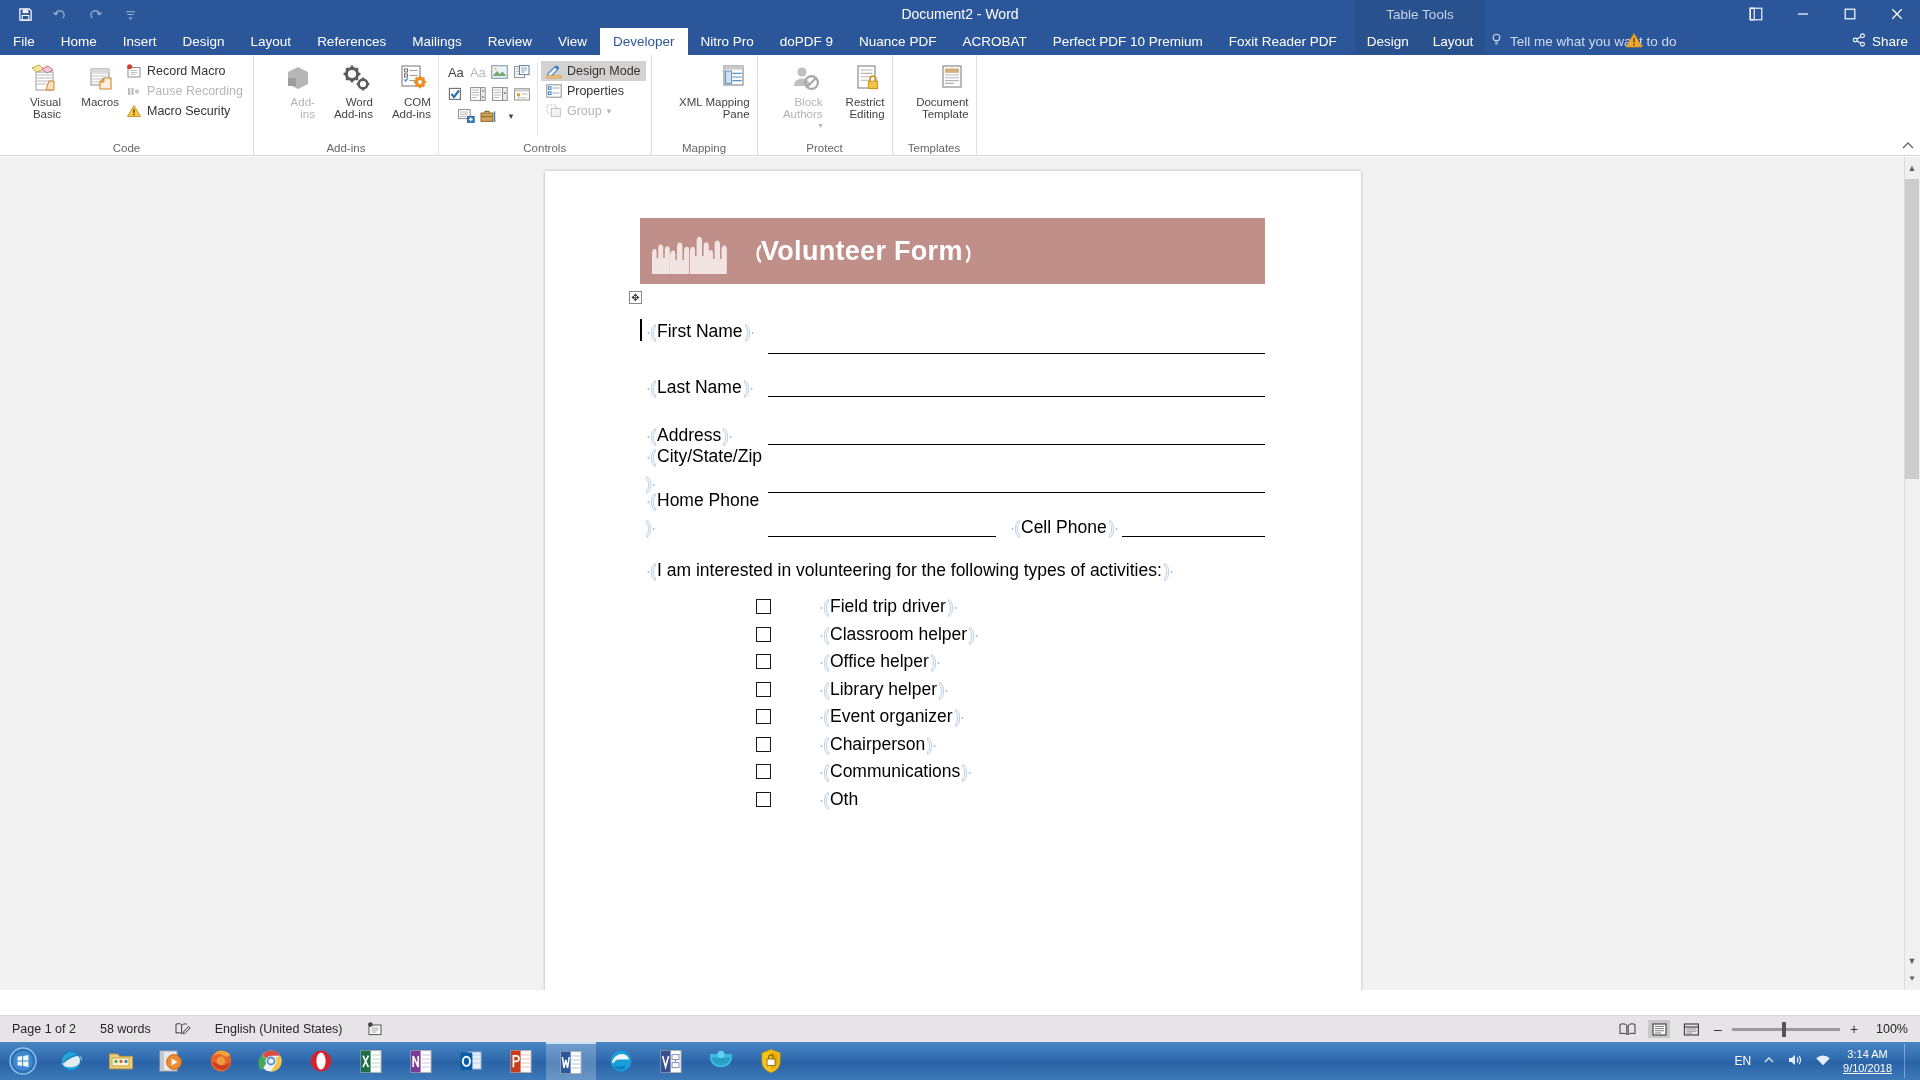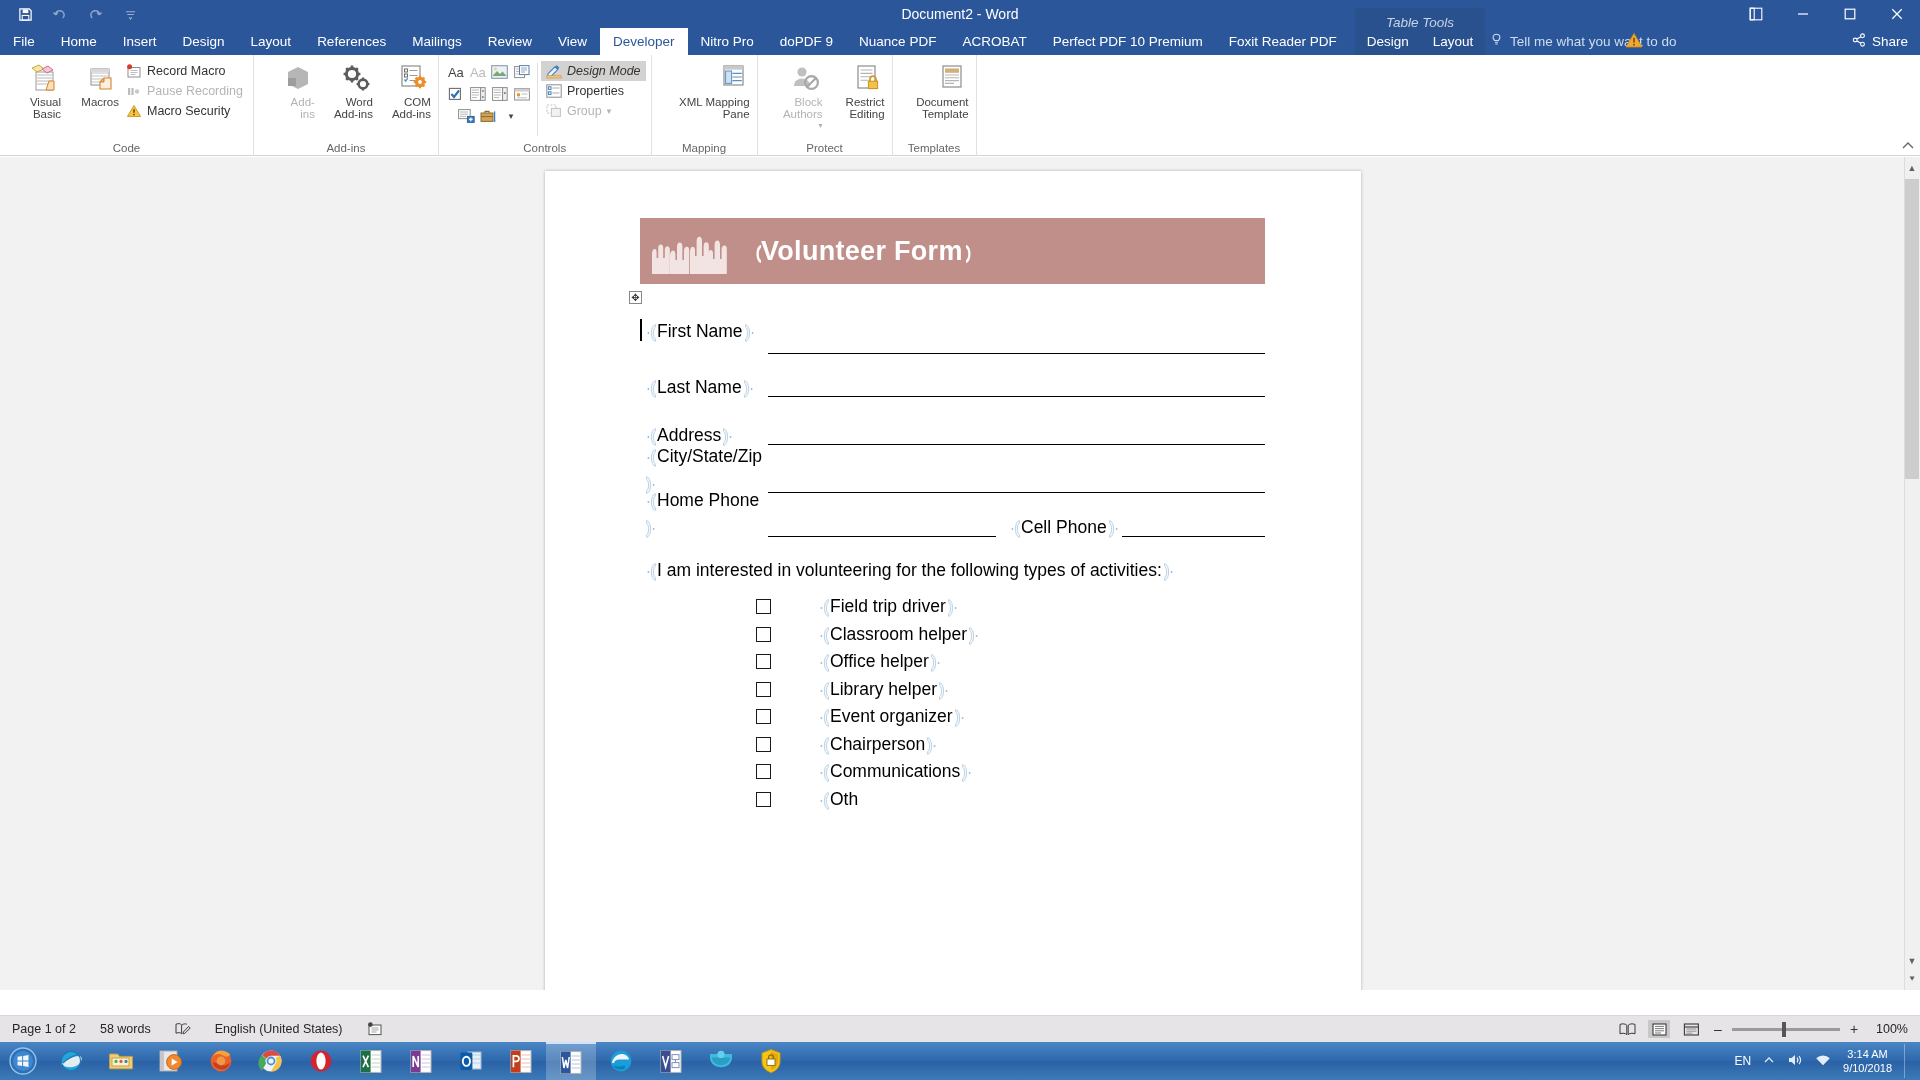--- a/index.html
+++ b/index.html
@@ -27,24 +27,24 @@
     color: #ffffff;
   }
   .qat-btn.dim { color: #90a8ca; }
   .qat-btn svg { display:block; }
   .title-center {
     position: absolute; left: 0; right: 0; top: 0; height: 28px;
     display: flex; align-items: center; justify-content: center;
     font-size: 14px; color: #ffffff; pointer-events: none;
   }
   .tabletools-head {
-    position: absolute; left: 1355px; top: 8px; width: 130px; height: 28px;
+    position: absolute; left: 1355px; top: 0; width: 130px; height: 28px;
     background: #29518e;
     display: flex; align-items: center; justify-content: center;
-    font-size: 13.5px; color: #c6d3e8; font-style: italic;
+    font-size: 13.5px; color: #c6d3e8;
   }
   .win-ctrls {
     position: absolute; right: 0; top: 0; height: 28px;
     display: flex; align-items: stretch;
   }
   .win-btn {
     width: 47px; display: flex; align-items: center; justify-content: center;
     color: #ffffff;
   }
 
@@ -125,21 +125,21 @@
   .bigbtn span.lbl { display:block; }
 
   .smallcol { display: flex; flex-direction: column; justify-content: flex-start; padding-top: 2px; }
   .smallbtn {
     display: flex; align-items: center; gap: 5px;
     height: 20px; padding: 0 5px;
     font-size: 12.5px; color: #333333;
     white-space: nowrap;
   }
   .smallbtn.disabled { color: #b5b5b5; }
-  .smallbtn.sel { background: #d4d2d0; font-style: italic; }
+  .smallbtn.sel { background: #d4d2d0; }
   .ico16 { width: 16px; height: 16px; display: flex; align-items: center; justify-content: center; flex: 0 0 16px; }
 
   .ctrlgrid { display: flex; flex-direction: column; gap: 2px; padding: 3px 2px; align-items: center; }
   .ctrlrow { display: flex; gap: 2px; }
   .ctrlcell {
     width: 20px; height: 20px;
     display: flex; align-items: center; justify-content: center;
     font-size: 12px; color: #444;
   }
   .ctrlcell.dim { color: #b9b9b9; }
@@ -1170,17 +1170,17 @@
           <path d="M10 4.6a4 4 0 010 4.8M12 3a6.4 6.4 0 010 8" fill="none" stroke="#e4eefa" stroke-width="1.2"></path>
         </svg>
     </span>
     <span>
       <svg width="16" height="14" viewBox="0 0 16 14">
           <path d="M8 12.2 L1.2 5.2a9.6 9.6 0 0113.6 0z" fill="#e4eefa"></path>
         </svg>
     </span>
     <span class="clock">
       <span style="display:block;">3:14 AM</span>
-      <span style="display:block;">9/10/2018</span>
+      <span style="display:block;text-decoration:underline;">9/10/2018</span>
     </span>
     <span style="width:6px;height:34px;border-left:1px solid rgba(255,255,255,0.35);"></span>
   </div>
 </div>
 
 </body></html>

